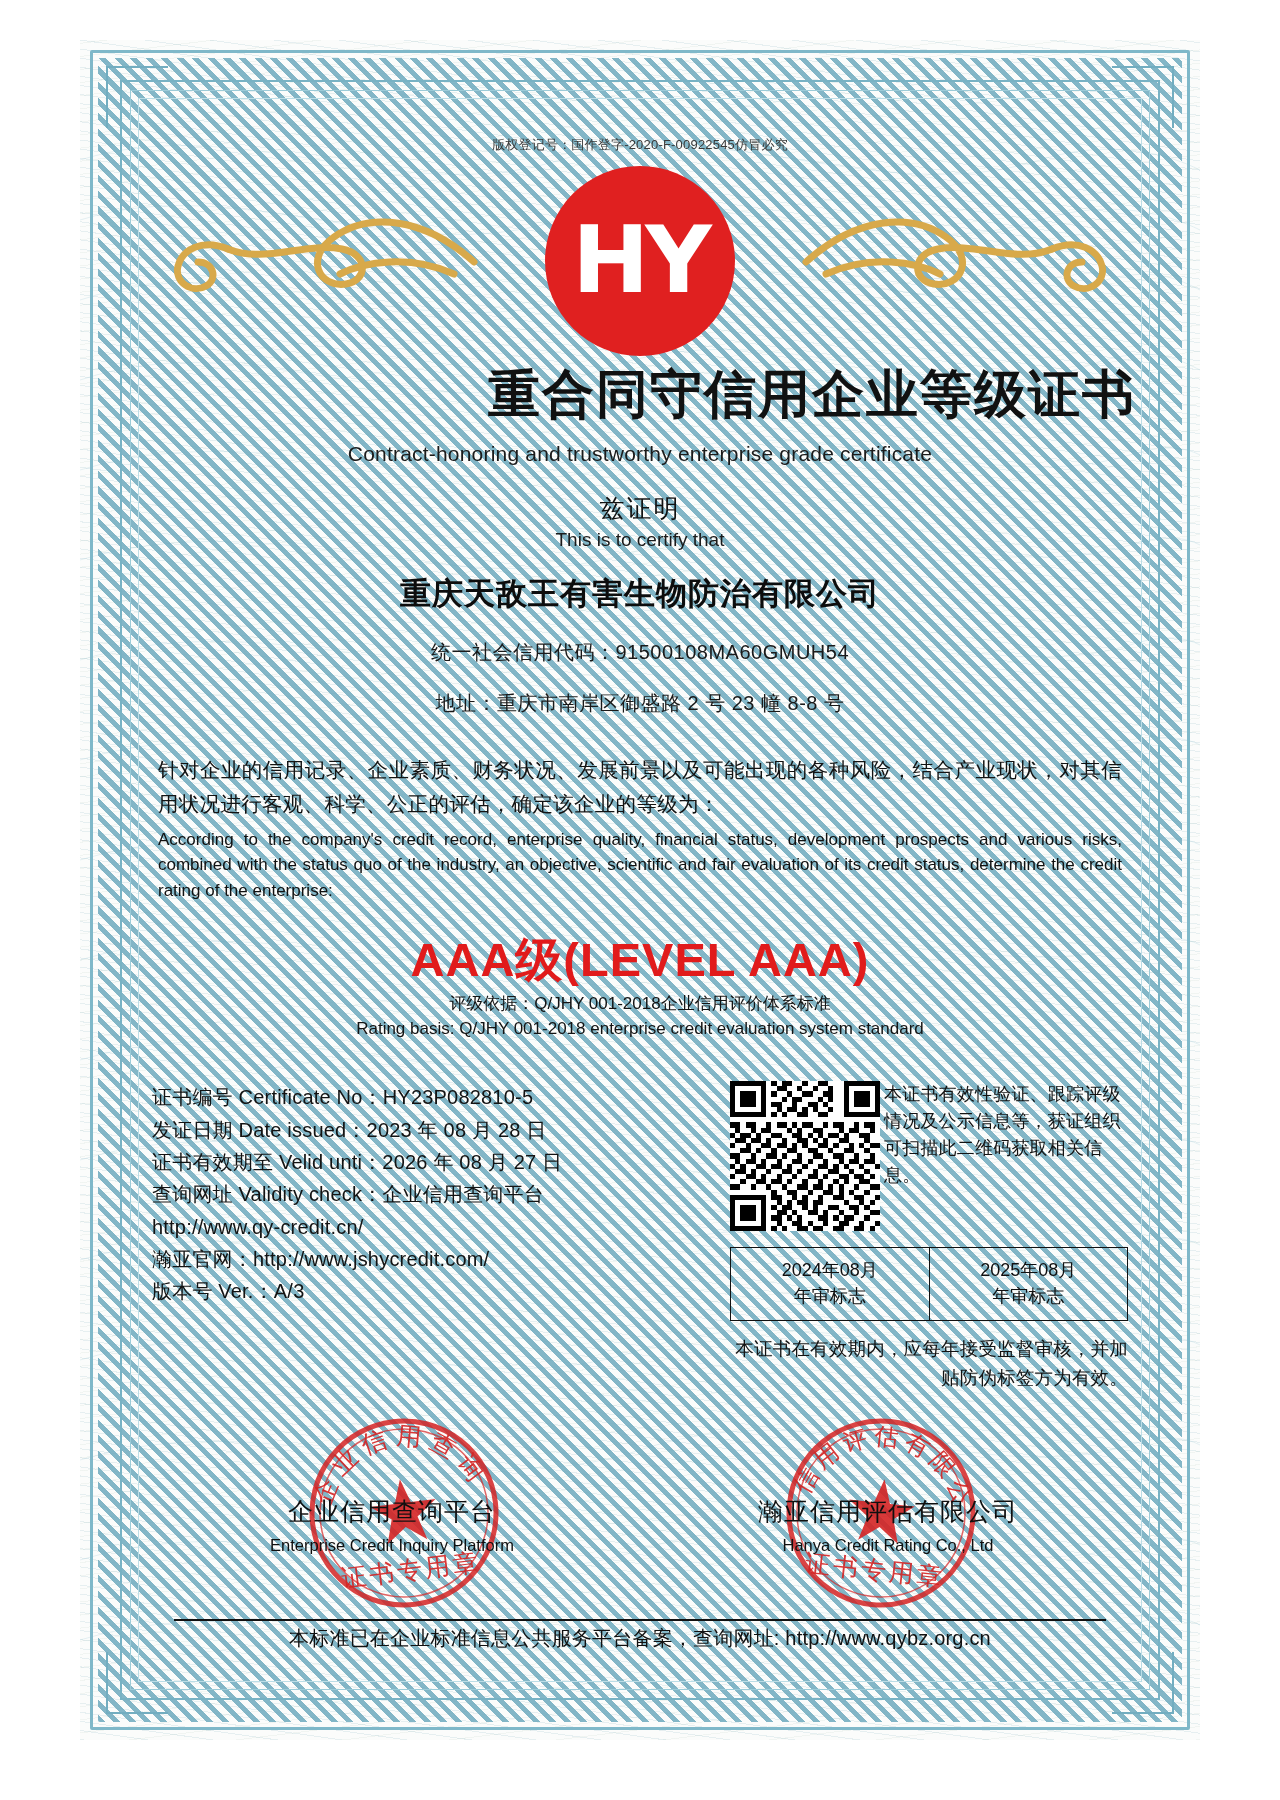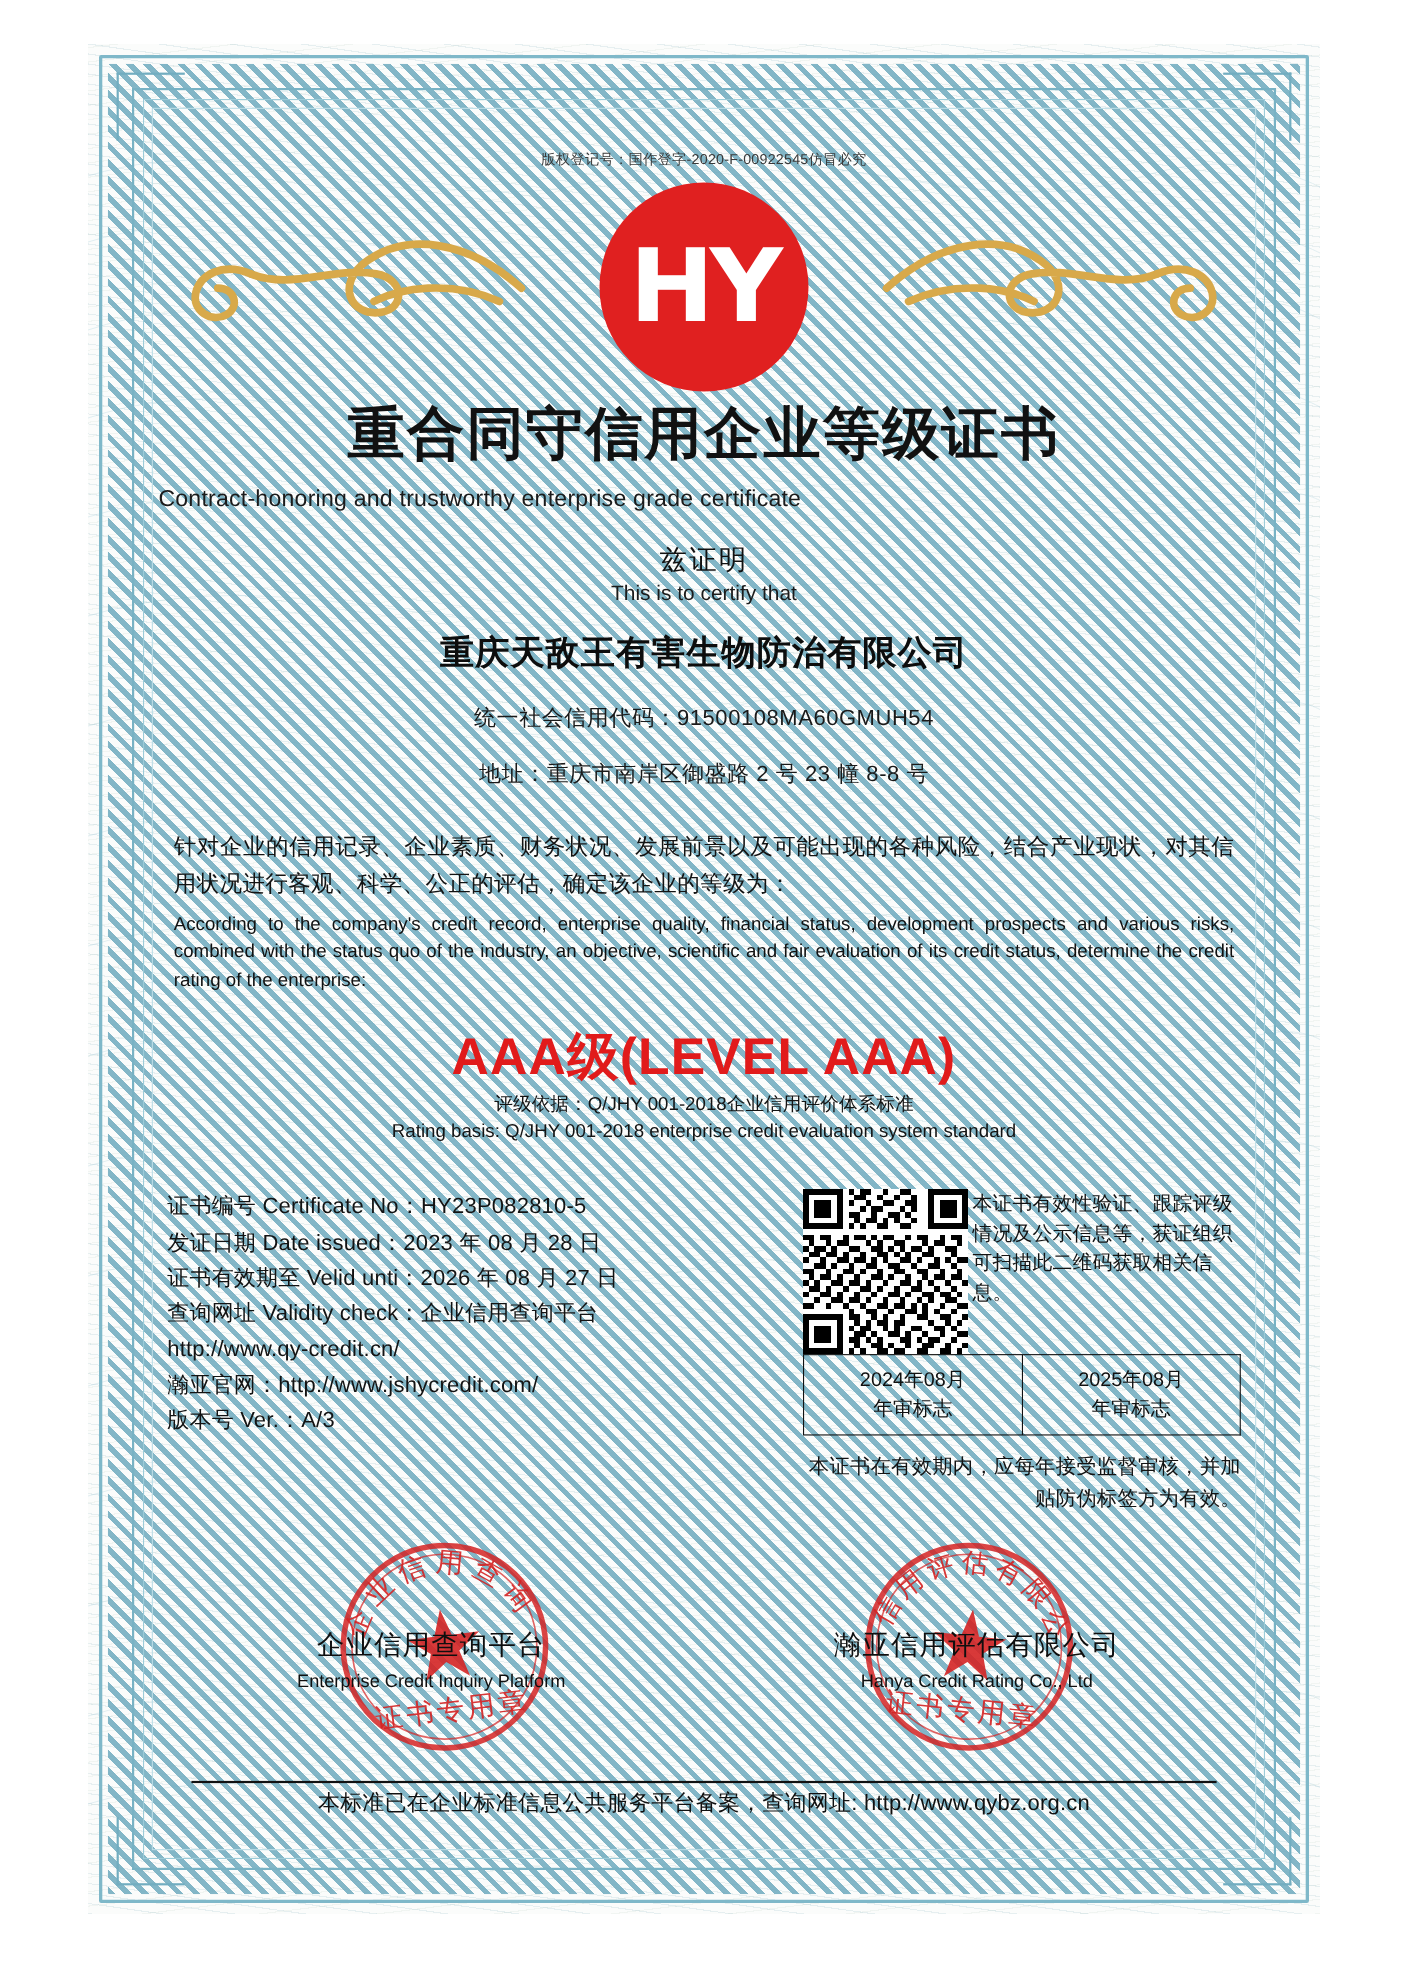--- a/index.html
+++ b/index.html
@@ -141,29 +141,29 @@
     font-weight: bold;
     font-size: 92px;
     color: #ffffff;
     letter-spacing: -4px;
     line-height: 1;
     position: relative;
   }
 
   
   .title-cn {
-    text-align: center;
+    text-align: right;
     font-size: 52px;
     font-weight: bold;
     color: #111;
     letter-spacing: 2px;
     margin-top: 10px;
   }
   .title-en {
-    text-align: left;
+    text-align: center;
     font-size: 21px;
     color: #1b1b1b;
     margin-top: 12px;
     letter-spacing: .2px;
   }
   .certify-cn {
     text-align: center;
     font-size: 25px;
     color: #111;
     margin-top: 26px;
@@ -266,20 +266,21 @@
   .qr svg { display: block; }
   .qr-note {
     font-size: 18px;
     line-height: 1.5;
     color: #131313;
     letter-spacing: .2px;
   }
   .stamp-boxes {
     display: flex;
     gap: 0;
+    margin-top: 16px;
   }
   .stamp-box {
     flex: 1;
     border: 1.5px solid #111;
     text-align: center;
     padding: 9px 4px 11px 4px;
     font-size: 18px;
     line-height: 1.45;
     color: #111;
   }

